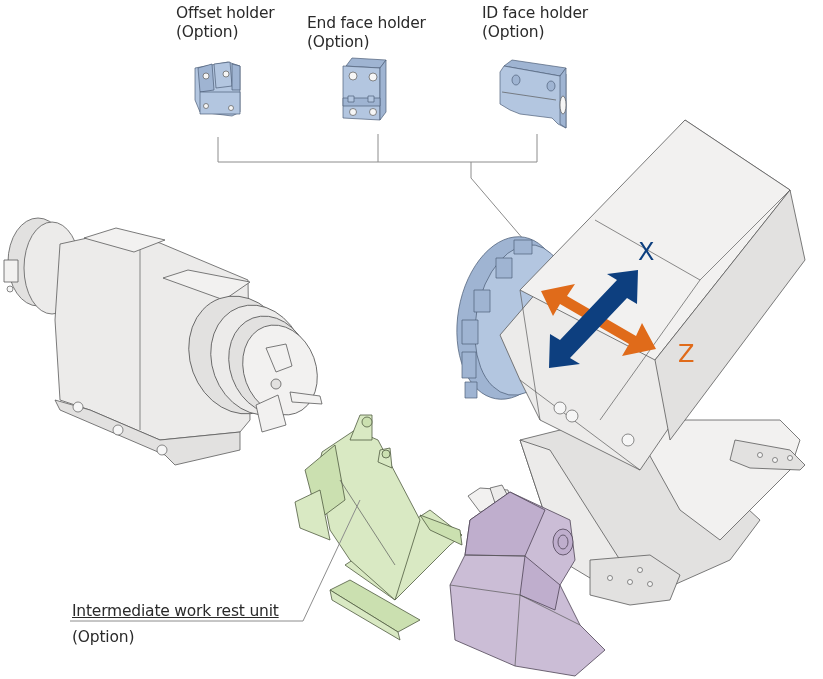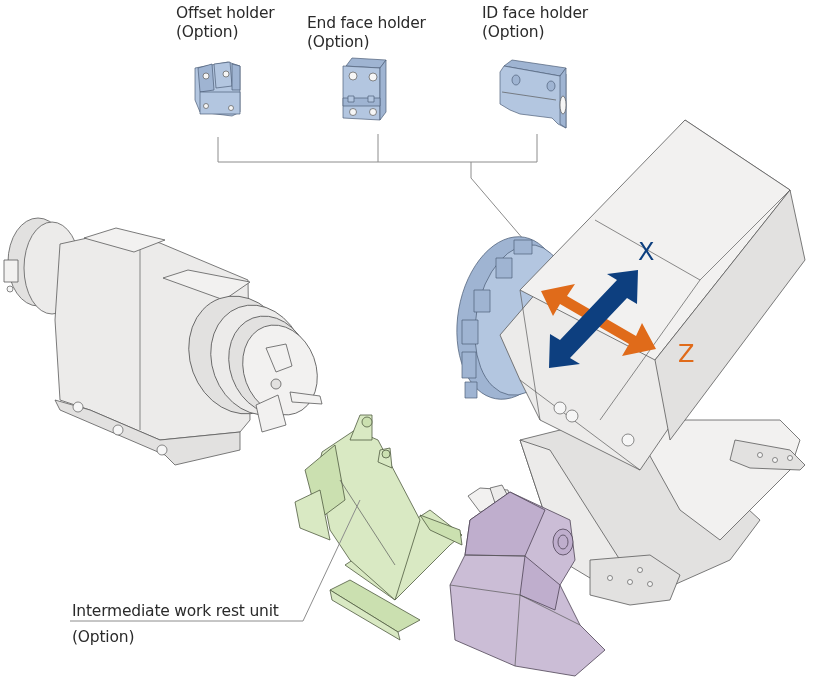--- a/index.html
+++ b/index.html
@@ -205,18 +205,18 @@
   </div>
   <div class="label" style="left:307px; top:14px;">
     <div>End face holder</div>
     <div>(Option)</div>
   </div>
   <div class="label" style="left:482px; top:4px;">
     <div>ID face holder</div>
     <div>(Option)</div>
   </div>
 
-  <div class="label" style="left:72px; top:602px;">Intermediate work rest unit</div>
+  <div class="label" style="left:72px; top:602px;text-decoration:underline;">Intermediate work rest unit</div>
   <div class="label" style="left:72px; top:628px;">(Option)</div>
 
   <div class="axis-label" style="left:638px; top:240px; color:#0d3f7f;">X</div>
   <div class="axis-label" style="left:678px; top:342px; color:#e06b1a;">Z</div>
 </div>
 
 </body></html>

